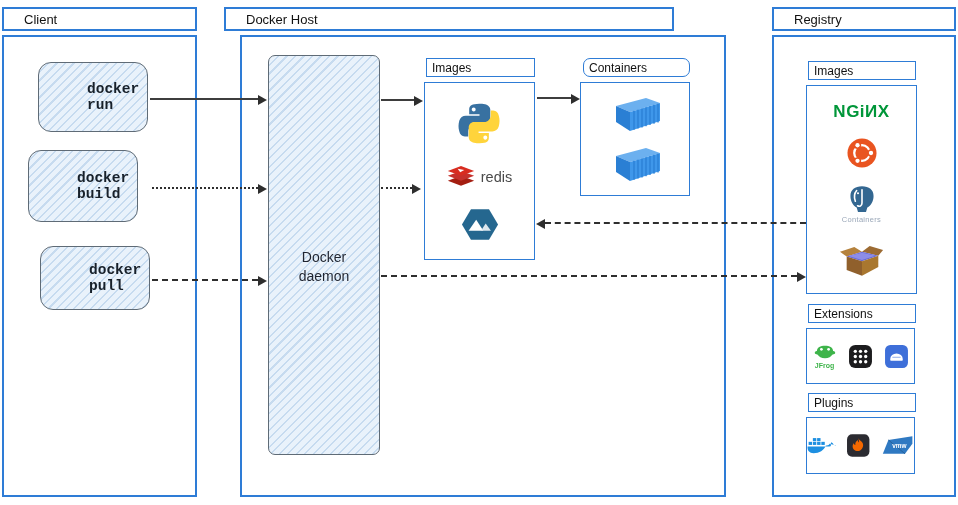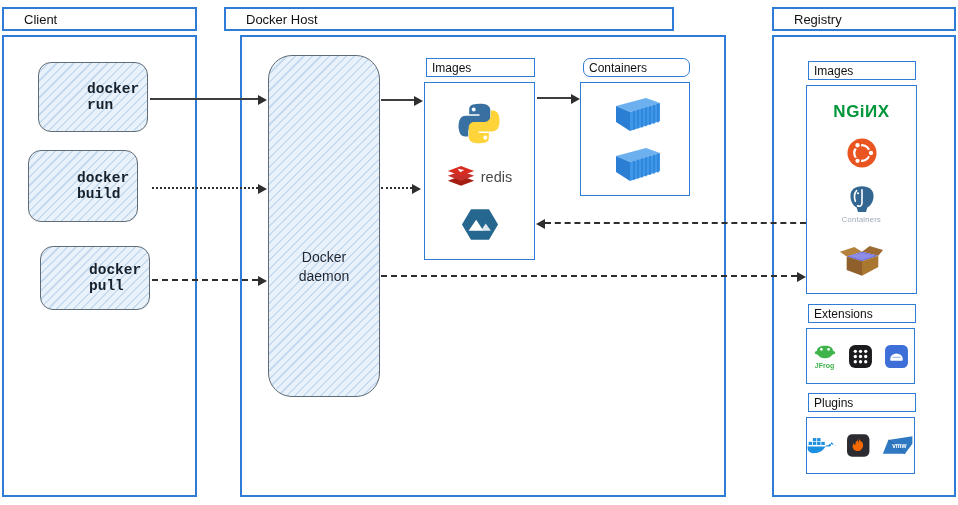--- a/index.html
+++ b/index.html
@@ -54,21 +54,21 @@
   </div>
   <div class="sketch cmd" style="left:40px;top:246px;width:110px;height:64px;">
     <span>docker pull</span>
   </div>
 
   <div class="titlebox" style="left:224px;top:7px;width:450px;height:24px;">
     <span>Docker Host</span>
   </div>
   <div class="frame" style="left:240px;top:35px;width:486px;height:462px;"></div>
 
-  <div class="sketch" style="left:268px;top:55px;width:112px;height:342px;border-radius:24px;z-index:3;">
+  <div class="sketch" style="left:268px;top:55px;width:112px;height:400px;border-radius:7px;z-index:3;">
     <div class="daemonlabel">
       <span>Docker daemon</span>
     </div>
   </div>
 
   <div class="paneltitle" style="left:426px;top:58px;width:109px;height:19px;">
     <span>Images</span>
   </div>
   <div class="panelbody col evenly" style="left:424px;top:82px;width:111px;height:178px;">
     <svg width="45" height="45" viewBox="0 0 48 48">

